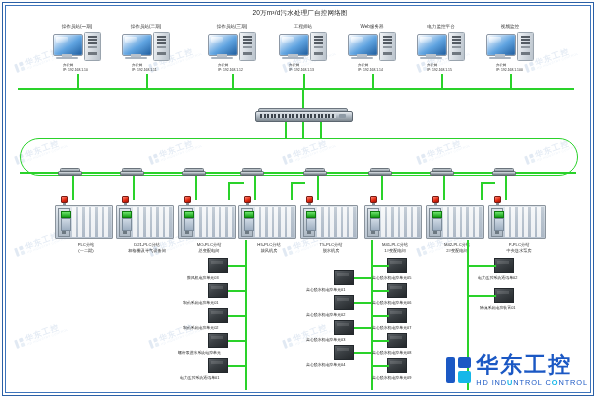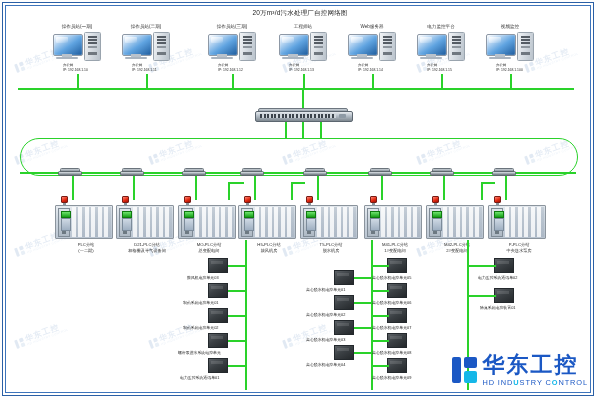--- a/index.html
+++ b/index.html
@@ -685,17 +685,17 @@
   <div class="dev-label" style="left:480px;top:305px;">除臭系统电控装置01</div>
 
   <div class="logo">
     <div class="logo-mark">
       <div class="bar"></div>
         <div class="sq1"></div>
         <div class="sq2"></div>
     </div>
     <div class="logo-text">
       <div class="logo-cn">华东工控</div>
-      <div class="logo-en"><span>HD IND</span><b>U</b><span>STRY C</span><b>O</b><span>NTROL</span></div>
+      <div class="logo-en"><span>HD IND</span><b>U</b><span>NTROL C</span><b>O</b><span>NTROL</span></div>
     </div>
   </div>
 
 </div>
 
 </body></html>

